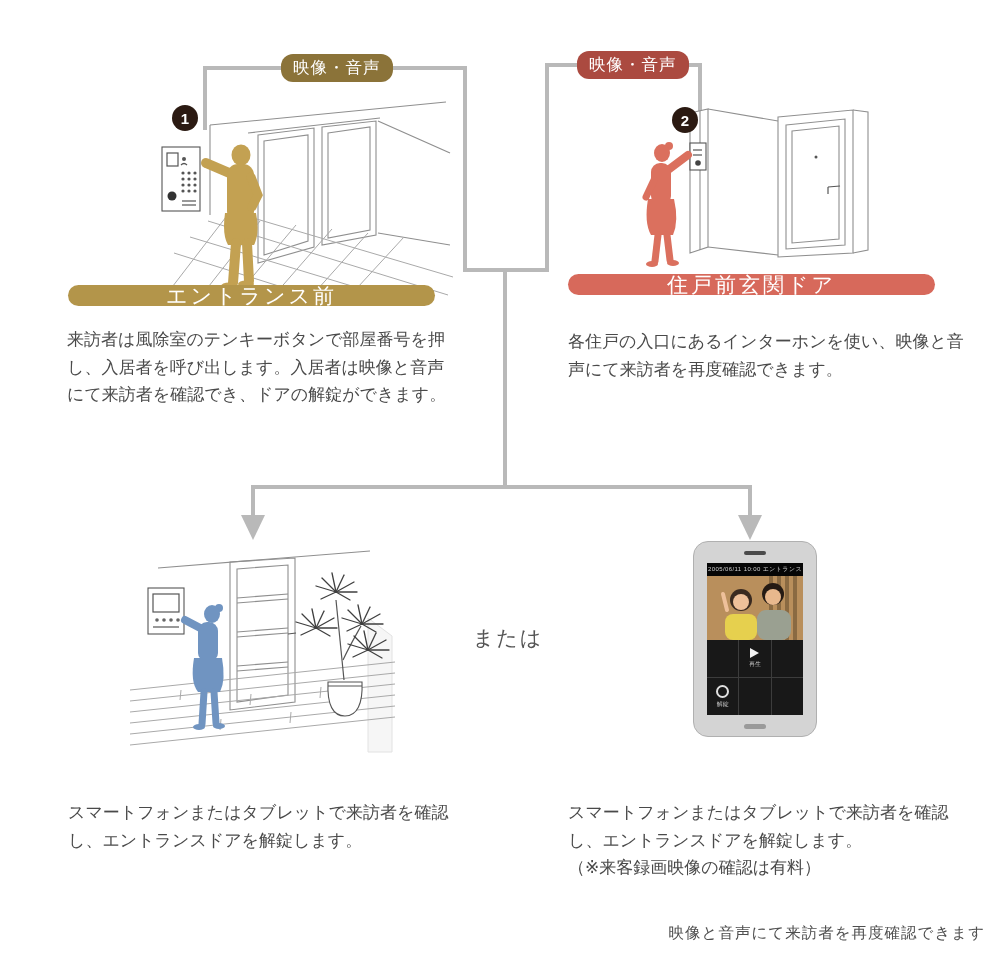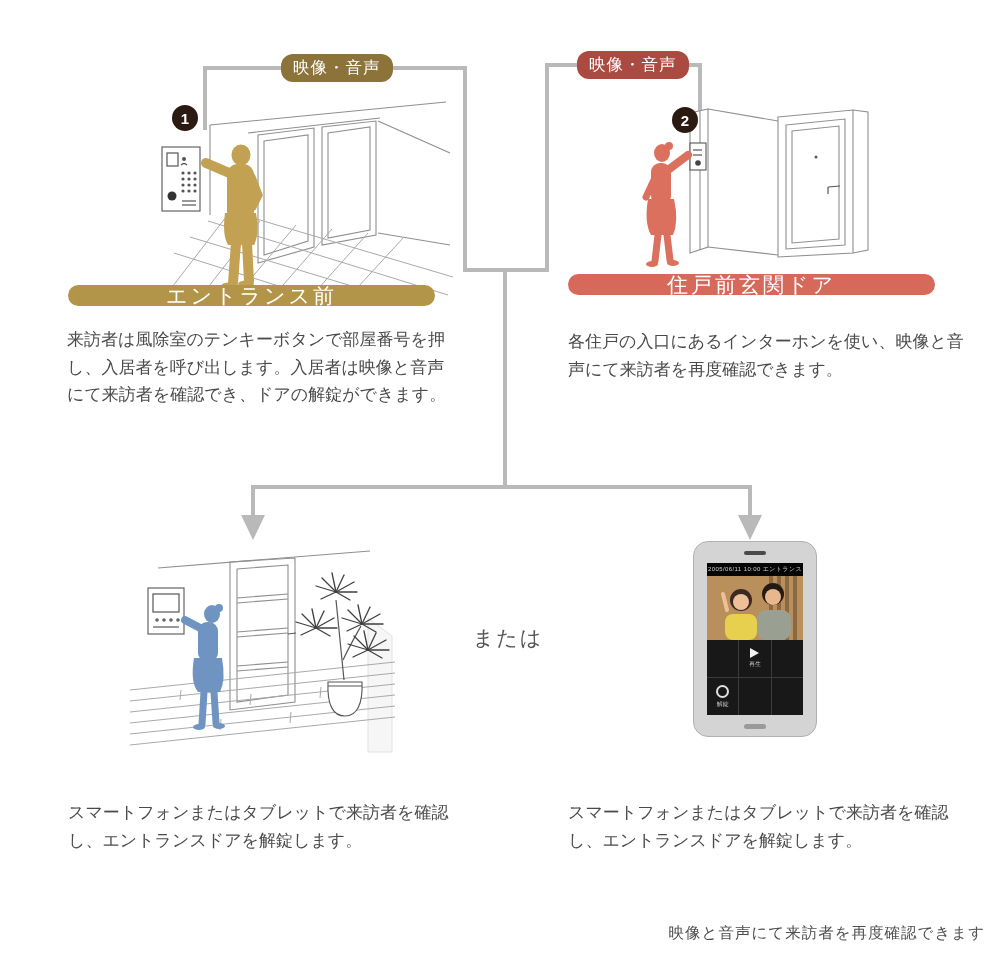--- a/index.html
+++ b/index.html
@@ -309,18 +309,19 @@
           <div class="ph-cell"></div>
         </div>
       </div>
     </div>
     <div class="phone-home"></div>
   </div>
 
   <div class="desc desc-indoor">スマートフォンまたはタブレットで来訪者を確認し、エントランスドアを解錠します。</div>
   <div class="desc desc-outside">
     <div>スマートフォンまたはタブレットで来訪者を確認し、エントランスドアを解錠します。</div>
+    <div>（※来客録画映像の確認は有料）</div>
   </div>
 
   <div class="or-text">または</div>
   <div class="caption">映像と音声にて来訪者を再度確認できます</div>
 
 </div>
 
 </body></html>

